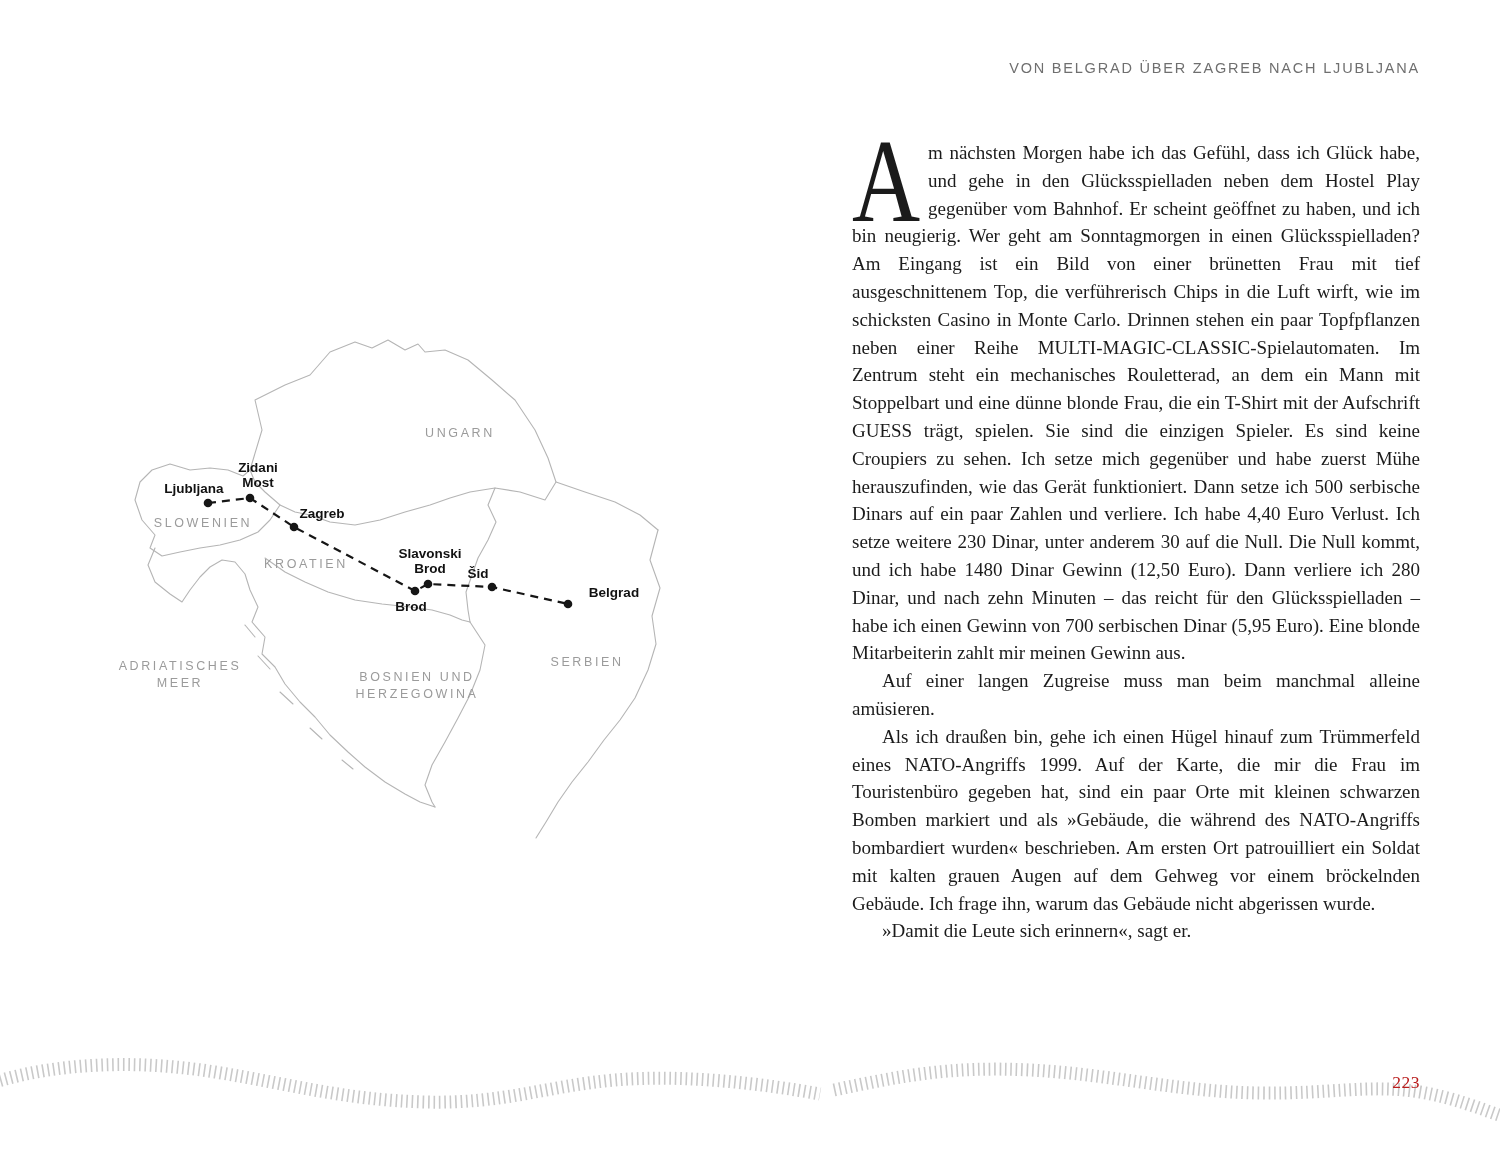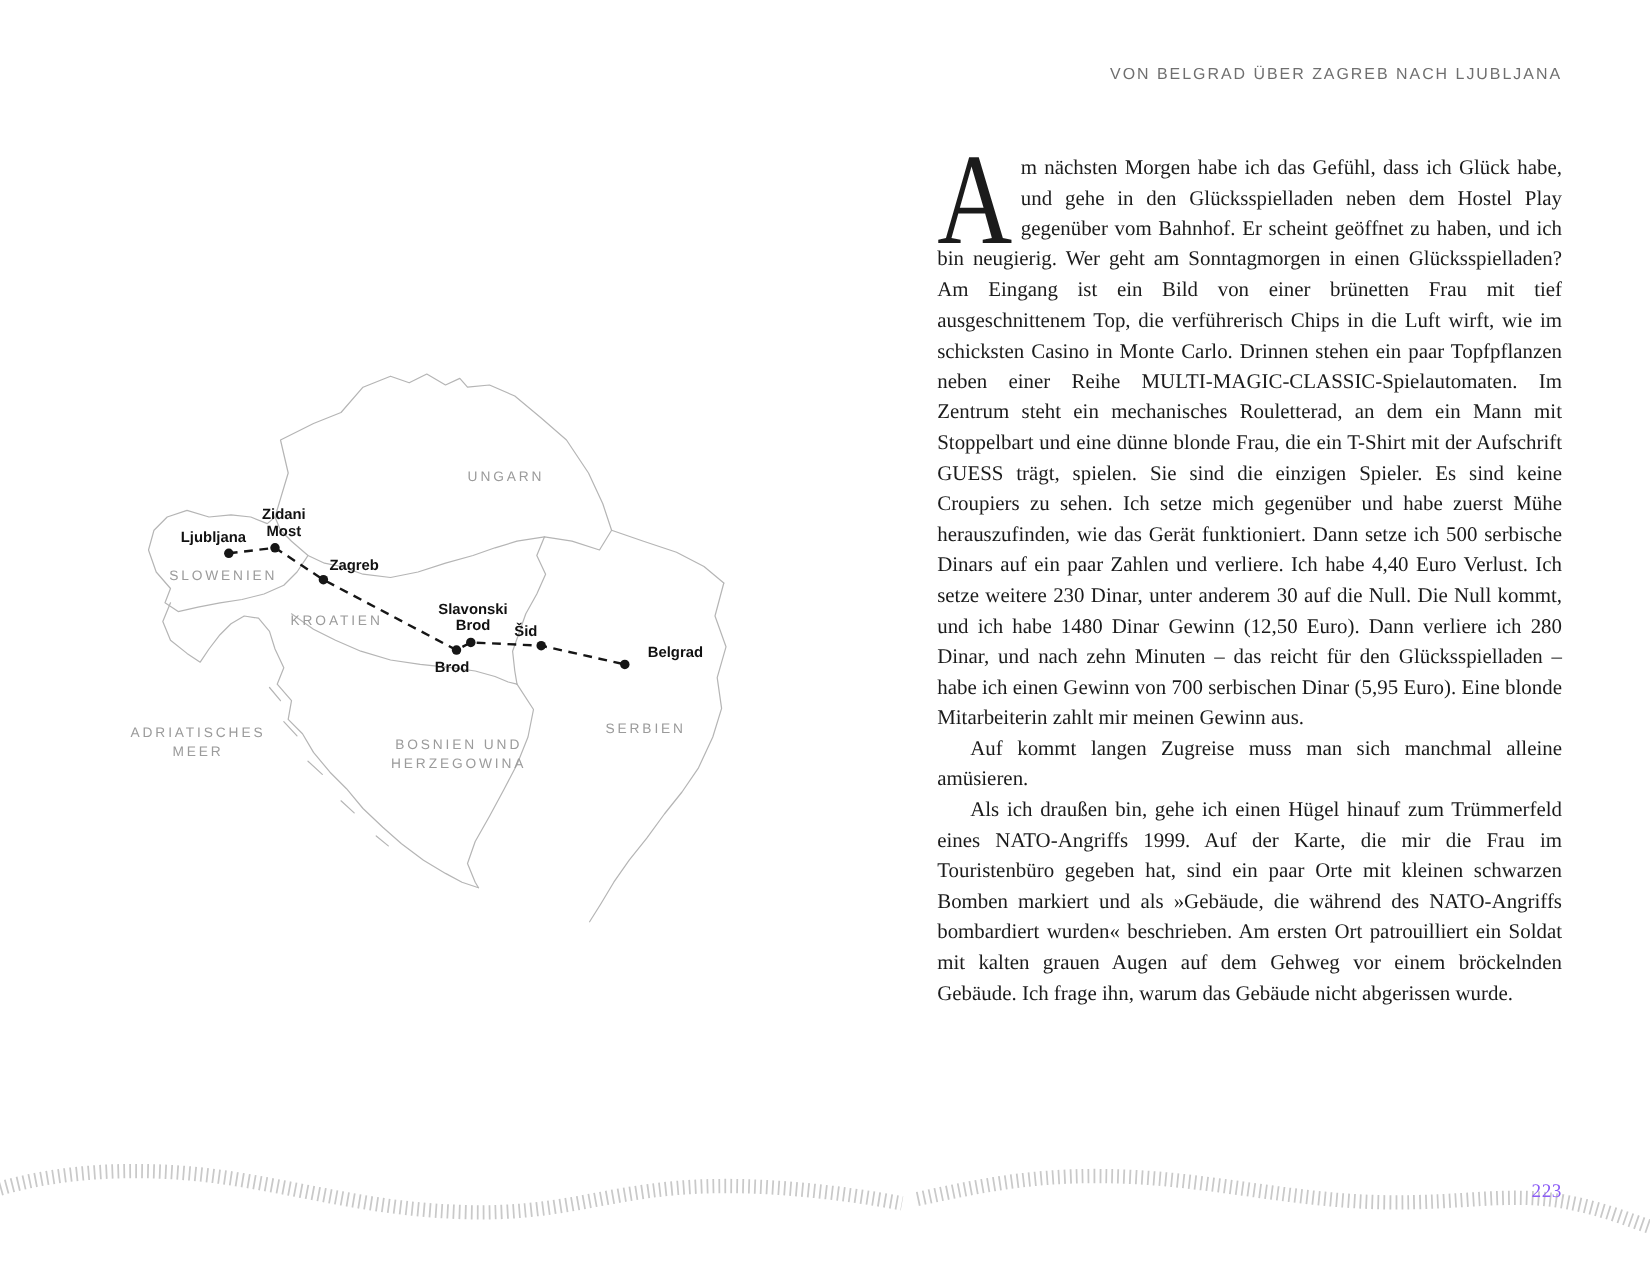--- a/index.html
+++ b/index.html
@@ -24,21 +24,21 @@
   .para.indent{text-indent:30px;}
   .dropcap{
     float:left;width:66px;height:80px;overflow:visible;
     font-size:118px;line-height:82px;margin:2px 10px 0 0;
     transform:scaleX(0.8);transform-origin:0 0;
     color:var(--ink,#1b1b1b);
   }
   
   .page-number{
     position:absolute;top:1072px;right:80px;
-    font-size:17.5px;color:#8b5cf6;letter-spacing:0.5px;
+    font-size:17.5px;color:#b91c1c;letter-spacing:0.5px;
   }
   
   .map-wrap{position:absolute;left:60px;top:320px;width:720px;height:520px;}
   .border{fill:none;stroke:var(--map-border-gray,#b5b5b5);stroke-width:1.1;stroke-linejoin:round;stroke-linecap:round;}
   .route{fill:none;stroke:var(--route-black,#161616);stroke-width:2.2;}
   .city-dot{fill:var(--route-black,#161616);}
   .city-label{
     font-family:"Liberation Sans",sans-serif;font-size:13.5px;font-weight:700;
     fill:#111;text-anchor:middle;
   }
@@ -97,22 +97,23 @@
           <text x="246" y="248" class="region-label"><tspan x="246" dy="0">KROATIEN</tspan></text>
           <text x="120" y="350" class="region-label"><tspan x="120" dy="0">ADRIATISCHES</tspan><tspan x="120" dy="17">MEER</tspan></text>
           <text x="357" y="361" class="region-label"><tspan x="357" dy="0">BOSNIEN UND</tspan><tspan x="357" dy="17">HERZEGOWINA</tspan></text>
           <text x="527" y="346" class="region-label"><tspan x="527" dy="0">SERBIEN</tspan></text>
         </g>
     </svg>
   </div>
 
   <div class="article" lang="de">
       <p class="para"><span class="dropcap">A</span>m nächsten Morgen habe ich das Gefühl, dass ich Glück habe, und gehe in den Glücksspielladen neben dem Hostel Play gegenüber vom Bahnhof. Er scheint geöffnet zu haben, und ich bin neugierig. Wer geht am Sonntagmorgen in einen Glücksspielladen? Am Eingang ist ein Bild von einer brünetten Frau mit tief ausgeschnittenem Top, die verführerisch Chips in die Luft wirft, wie im schicksten Casino in Monte Carlo. Drinnen stehen ein paar Topfpflanzen neben einer Reihe MULTI-MAGIC-CLASSIC-Spielautomaten. Im Zentrum steht ein mechanisches Rouletterad, an dem ein Mann mit Stoppelbart und eine dünne blonde Frau, die ein T-Shirt mit der Aufschrift GUESS trägt, spielen. Sie sind die einzigen Spieler. Es sind keine Croupiers zu sehen. Ich setze mich gegenüber und habe zuerst Mühe herauszufinden, wie das Gerät funktioniert. Dann setze ich 500 serbische Dinars auf ein paar Zahlen und verliere. Ich habe 4,40 Euro Verlust. Ich setze weitere 230 Dinar, unter anderem 30 auf die Null. Die Null kommt, und ich habe 1480 Dinar Gewinn (12,50 Euro). Dann verliere ich 280 Dinar, und nach zehn Minuten – das reicht für den Glücksspielladen – habe ich einen Gewinn von 700 serbischen Dinar (5,95 Euro). Eine blonde Mitarbeiterin zahlt mir meinen Gewinn aus.</p>
-      <p class="para indent">Auf kommt langen Zugreise muss man sich manchmal alleine amüsieren.</p>
+      <p class="para indent">Auf einer langen Zugreise muss man beim manchmal alleine amüsieren.</p>
       <p class="para indent">Als ich draußen bin, gehe ich einen Hügel hinauf zum Trümmerfeld eines NATO-Angriffs 1999. Auf der Karte, die mir die Frau im Touristenbüro gegeben hat, sind ein paar Orte mit kleinen schwarzen Bomben markiert und als »Gebäude, die während des NATO-Angriffs bombardiert wurden« beschrieben. Am ersten Ort patrouilliert ein Soldat mit kalten grauen Augen auf dem Gehweg vor einem bröckelnden Gebäude. Ich frage ihn, warum das Gebäude nicht abgerissen wurde.</p>
+      <p class="para indent">»Damit die Leute sich erinnern«, sagt er.</p>
     </div>
 
   <svg class="railway-svg" viewBox="0 0 1500 147">
     <path class="railway" stroke-width="13" stroke-dasharray="1.6 3.8" d="M-5,62 C60,42 140,40 215,52 C290,64 345,80 425,82 C505,84 545,66 615,60 C685,54 765,64 820,74"></path>
     <path class="railway" stroke-width="13" stroke-dasharray="1.6 3.8" d="M834,70 C900,56 950,46 1030,50 C1110,54 1180,72 1260,73 C1330,74 1370,64 1420,72 C1455,78 1478,88 1502,96"></path>
   </svg>
 
   <div class="page-number">223</div>
 
 </div>

